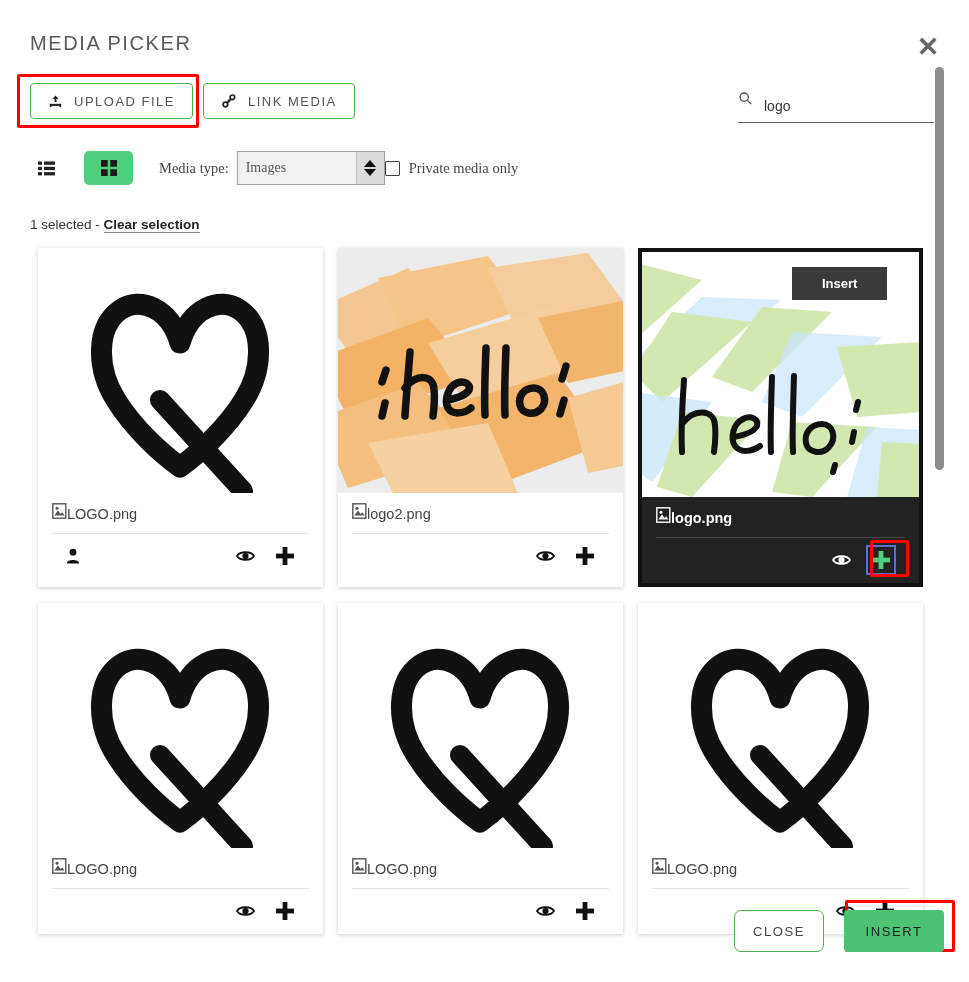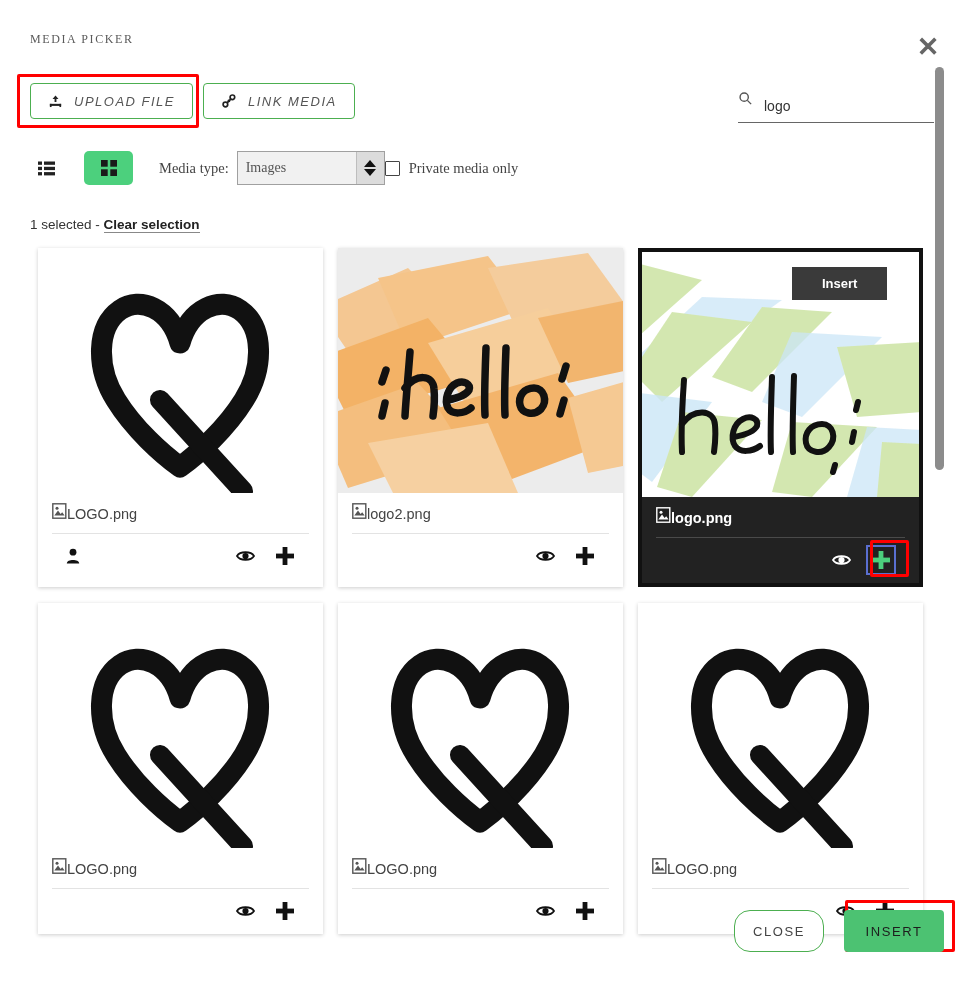--- a/index.html
+++ b/index.html
@@ -14,46 +14,44 @@
   .dialog {
     position: relative;
     width: 969px; height: 982px;
     background: #fff;
   }
 
   
   .dlg-title {
     position: absolute;
     left: 30px; top: 32px;
-    font-size: 12px;
+    font-size: 20px;
     letter-spacing: 1.6px;
     color: #5a5a5a;
     font-weight: 400;
-    font-family: Liberation Serif, serif;
   }
   .close-x {
     position: absolute;
     right: 24px; top: 30px;
     width: 34px; height: 34px;
     display: flex; align-items: center; justify-content: center;
     color: #666;
     font-size: 27px;
     font-weight: bold;
     line-height: 1;
     cursor: pointer;
     user-select: none;
   }
 
   
   .action-row {
     position: absolute;
     left: 30px; top: 83px;
     display: flex;
     gap: 10px;
-    font-style: italic;
   }
   .btn-outline {
     height: 36px;
     border: 1px solid #4caf50;
     border-radius: 4px;
     background: #fff;
     display: inline-flex;
     align-items: center;
     gap: 11px;
     padding: 0 17px;
@@ -259,21 +257,21 @@
 
   
   .footer {
     position: absolute;
     right: 25px; bottom: 30px;
     display: flex; align-items: center; gap: 20px;
   }
   .btn-close {
     width: 90px; height: 42px;
     border: 1px solid #4caf50;
-    border-radius: 16px;
+    border-radius: 7px;
     background: #fff;
     color: #444;
     font-size: 13px;
     letter-spacing: 1.6px;
     cursor: pointer;
     font-family: "Liberation Sans", sans-serif;
   }
   .btn-insert {
     width: 100px; height: 42px;
     border: none;

